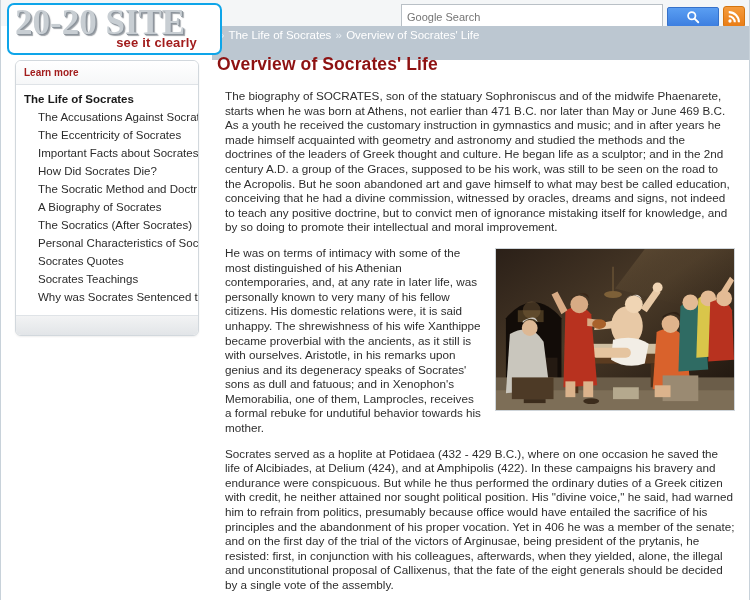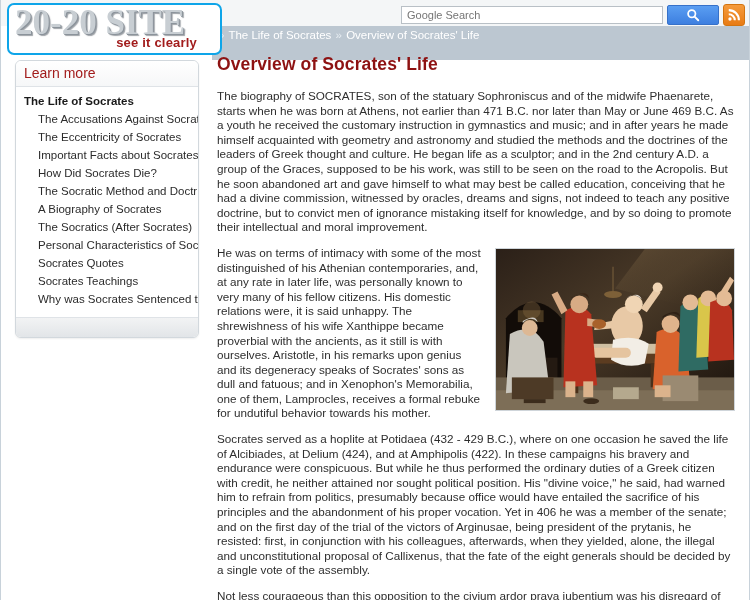--- a/index.html
+++ b/index.html
@@ -75,21 +75,21 @@
     gap: 4px;
   }
   .search-input {
     width: 262px;
     height: 18px;
     border: 1px solid #b9c0c6;
     background: #ffffff;
     font-family: "Liberation Sans", sans-serif;
     font-size: 11px;
     color: #444;
-    padding: 4px 5px;
+    padding: 12px 5px;
     box-sizing: border-box;
     outline: none;
   }
   .search-btn {
     width: 52px;
     height: 20px;
     background: linear-gradient(#5a9ef2, #3d7fe0);
     border: 1px solid #3671c9;
     border-radius: 2px;
     display: flex;
@@ -154,22 +154,22 @@
     background: #ffffff;
     box-shadow: 0 1px 2px rgba(0,0,0,0.07);
     overflow: hidden;
   }
   .panel-head {
     padding: 4px 8px 5px 8px;
     background: linear-gradient(#ffffff, #f6f7f8);
     border-bottom: 1px solid #dfe3e7;
   }
   .panel-head-title {
-    font-size: 14px;
-    font-weight: normal;
+    font-size: 10px;
+    font-weight: bold;
     color: #a21c1c;
   }
   .panel-body {
     padding: 6px 8px 8px 8px;
     background: #ffffff;
   }
   .nav-top {
     font-size: 11.5px;
     font-weight: bold;
     color: #1a1a1a;
@@ -202,21 +202,21 @@
     overflow: hidden;
   }
   h1.page-title {
     margin: 0 0 14px 0;
     font-size: 17.5px;
     font-weight: bold;
     color: #8e1212;
     letter-spacing: 0.1px;
   }
   .article p {
-    margin: 0 0 11px 0;
+    margin: 0 0 11px 8px;
     font-size: 11.7px;
     line-height: 14.6px;
     color: #2e2e2e;
     text-align: left;
   }
   .figure {
     float: right;
     width: 240px;
     height: 163px;
     margin: 2px 0 6px 12px;

